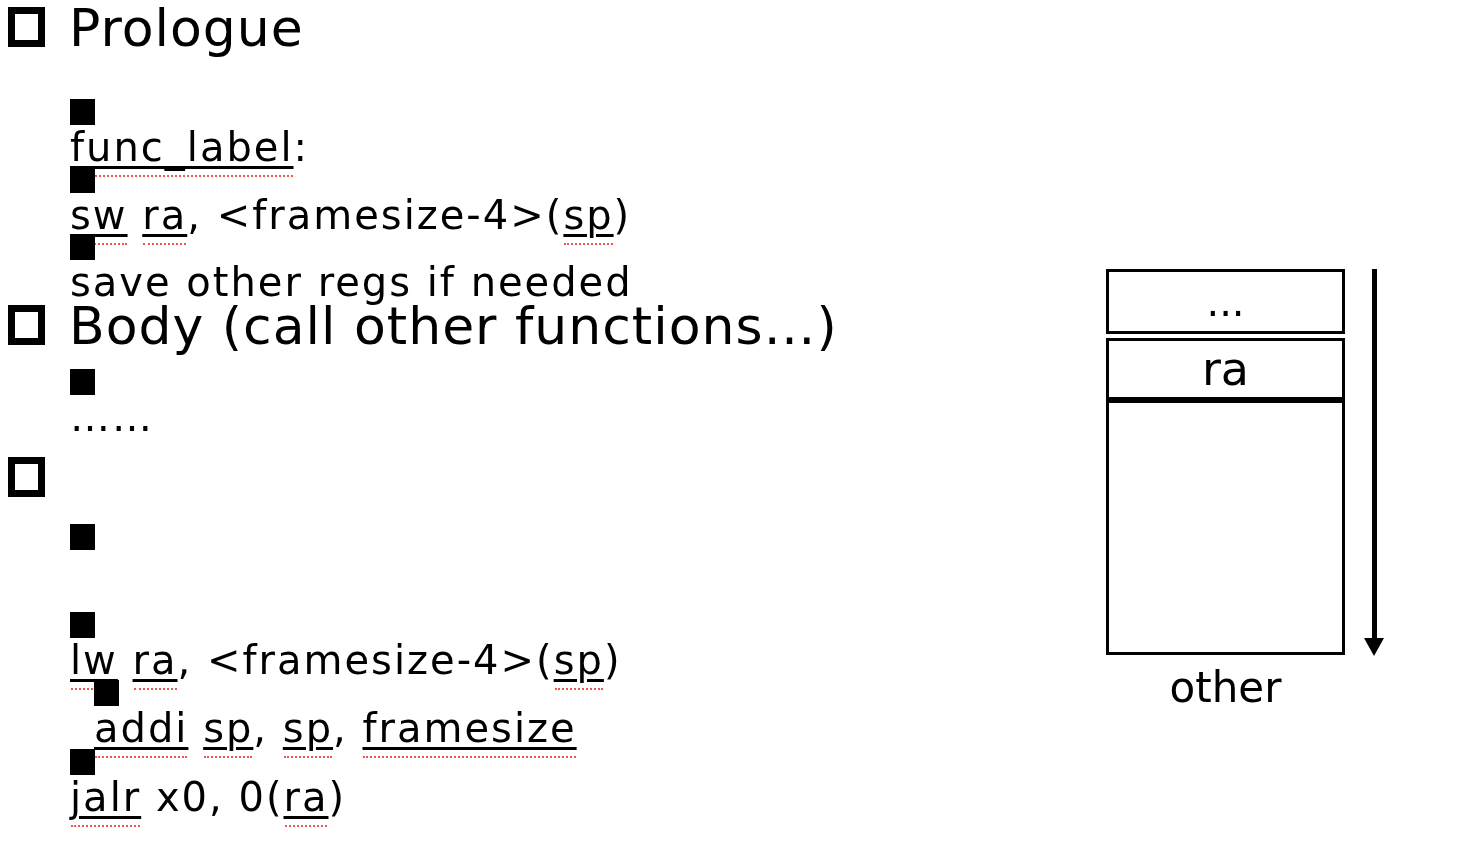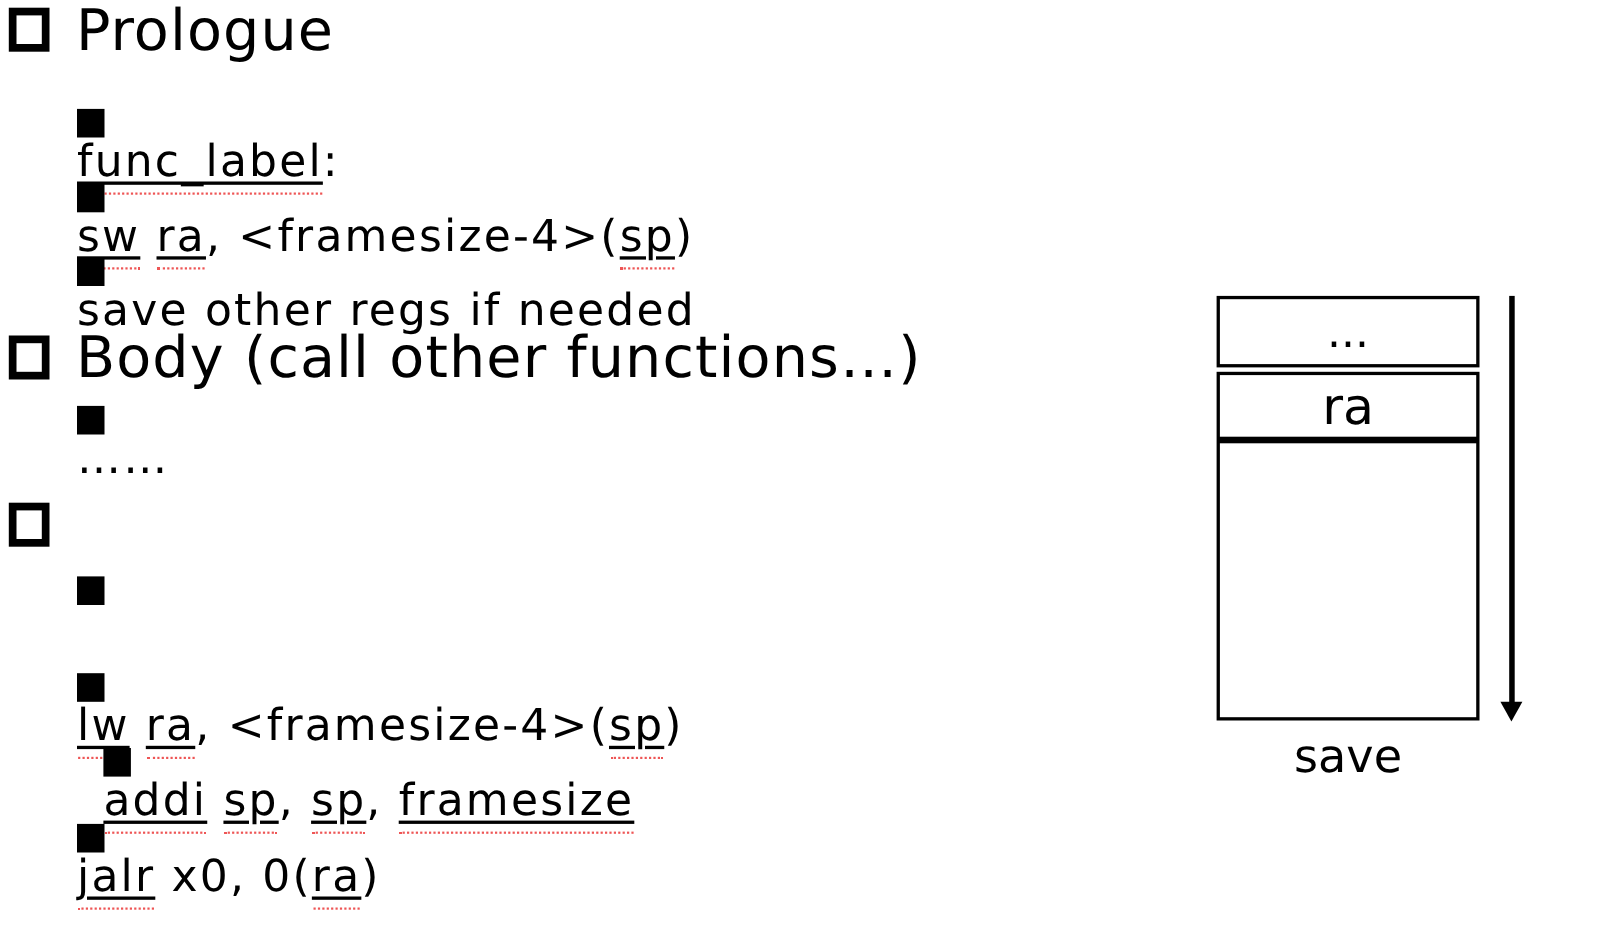--- a/index.html
+++ b/index.html
@@ -112,15 +112,15 @@
     <div class="cell cell-empty">
       <span></span>
     </div>
   </div>
 
   <div class="down-arrow">
     <div class="shaft"></div>
     <div class="head"></div>
   </div>
 
-  <div class="stack-caption">save</div>
+  <div class="stack-caption">other</div>
 
 </div>
 
 </body></html>

